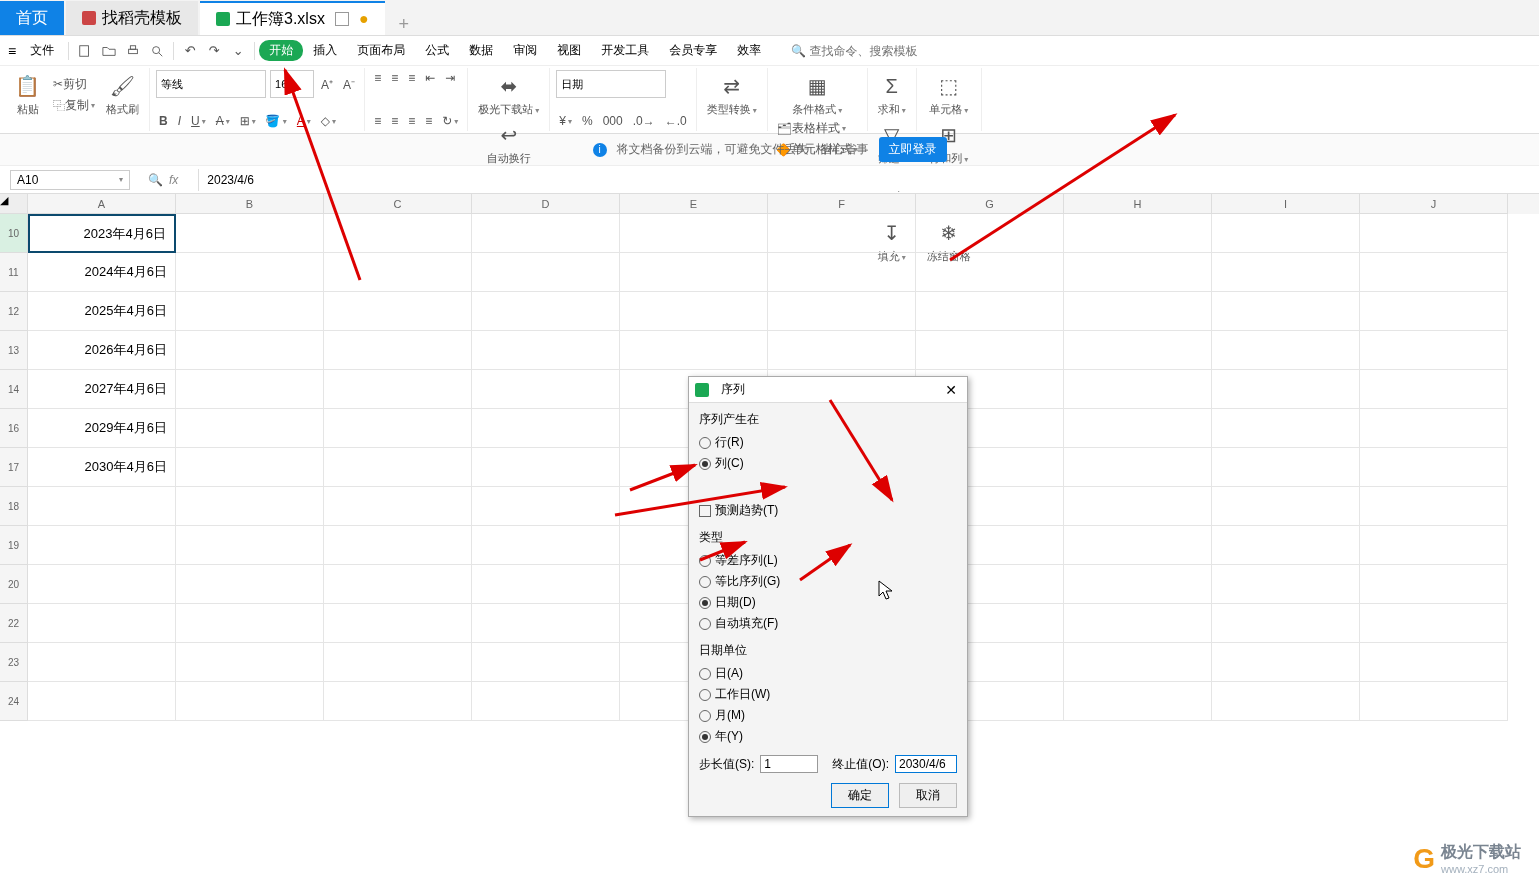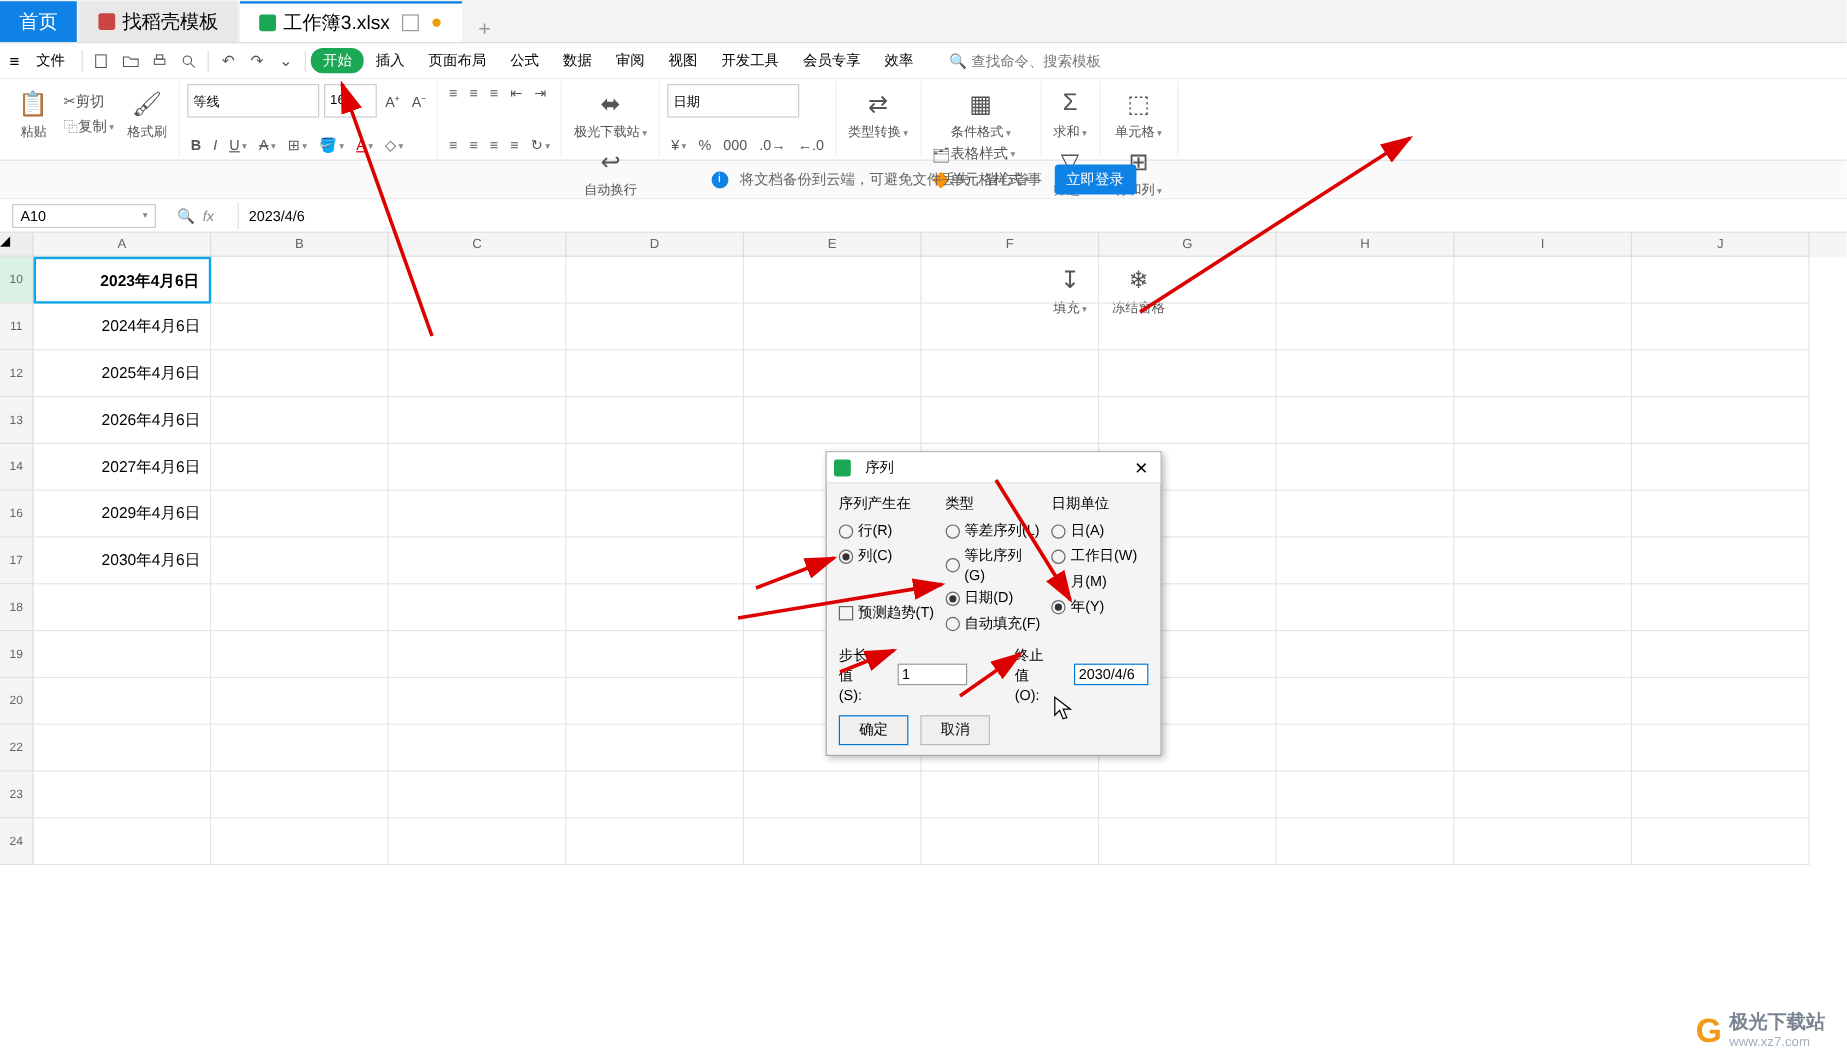--- a/index.html
+++ b/index.html
@@ -52,40 +52,40 @@
 
 
 .grid { position: relative; overflow: hidden; }
 .col-headers { display: flex; height: 20px; font-size: 11px; background: #f5f5f5; }
 .corner { width: 28px; border-right: 1px solid #ddd; border-bottom: 1px solid #ddd; background: #eee; }
 .col-h { width: 148px; text-align: center; border-right: 1px solid #ddd; border-bottom: 1px solid #ddd; line-height: 20px; color: #666; }
 .rows { }
 .row { display: flex; height: 39px; }
 .row-h { width: 28px; font-size: 10px; color: #666; text-align: center; line-height: 39px; border-right: 1px solid #ddd; border-bottom: 1px solid #ddd; background: #f5f5f5; }
 .cell { width: 148px; border-right: 1px solid #e5e5e5; border-bottom: 1px solid #e5e5e5; font-size: 13px; padding: 0 8px; display: flex; align-items: center; justify-content: flex-end; }
-.cell.sel { border: 2px solid #0ea5e9; font-weight: bold; }
+.cell.sel { border: 2px solid #0c4a6e; }
 .row-h.sel { background: #d9f0e2; }
 
 
 .dialog { position: absolute; left: 688px; top: 376px; width: 280px; background: #f4f4f4; border: 1px solid #aaa; box-shadow: 2px 2px 6px rgba(0,0,0,.3); font-size: 12px; }
 .dlg-title { height: 26px; display: flex; align-items: center; padding: 0 6px; background: #fff; border-bottom: 1px solid #ddd; }
 .dlg-title .ti { margin-left: 6px; flex: 1; }
 .dlg-close { cursor: pointer; font-size: 14px; padding: 0 4px; }
 .dlg-body { padding: 8px 10px; }
-.dlg-cols { display: flex; gap: 8px; }
+.dlg-cols { display: flex; gap: 8px; flex-direction: column; }
 .dcol { flex: 1; }
 .dcol-title { margin-bottom: 4px; font-size: 12px; }
 .radio-item, .check-item { display: flex; align-items: center; gap: 4px; padding: 2px 0; font-size: 12px; cursor: pointer; }
 .radio { width: 12px; height: 12px; border: 1px solid #666; border-radius: 50%; display: inline-flex; align-items: center; justify-content: center; }
 .radio.on::after { content: ""; width: 6px; height: 6px; background: #333; border-radius: 50%; }
 .chk { width: 12px; height: 12px; border: 1px solid #666; }
-.dlg-row2 { display: flex; align-items: center; gap: 20px; margin-top: 8px; }
+.dlg-row2 { display: flex; align-items: center; gap: 6px; margin-top: 8px; }
 .dlg-row2 input { width: 58px; border: 1px solid #999; padding: 1px 3px; font-size: 12px; }
 .dlg-row2 .wider { width: 62px; border: 1px solid #0078d7; }
-.dlg-btns { display: flex; gap: 10px; margin-top: 10px; }
+.dlg-btns { display: flex; justify-content: flex-end; gap: 10px; margin-top: 10px; }
 .dlg-btn { padding: 3px 16px; background: #efefef; border: 1px solid #bbb; cursor: pointer; font-size: 12px; }
 .dlg-btn.ok { border: 1px solid #0078d7; }
 
 
 .arrow-svg { position: absolute; pointer-events: none; }
 .watermark { position: absolute; right: 18px; bottom: 10px; font-size: 16px; color: #9aa8b6; opacity: .9; display: flex; align-items: center; gap: 6px; }
 .watermark .g { color: #f09000; font-size: 28px; font-weight: bold; }
 .cursor { position: absolute; left: 878px; top: 580px; }
 </style>
 </head>

